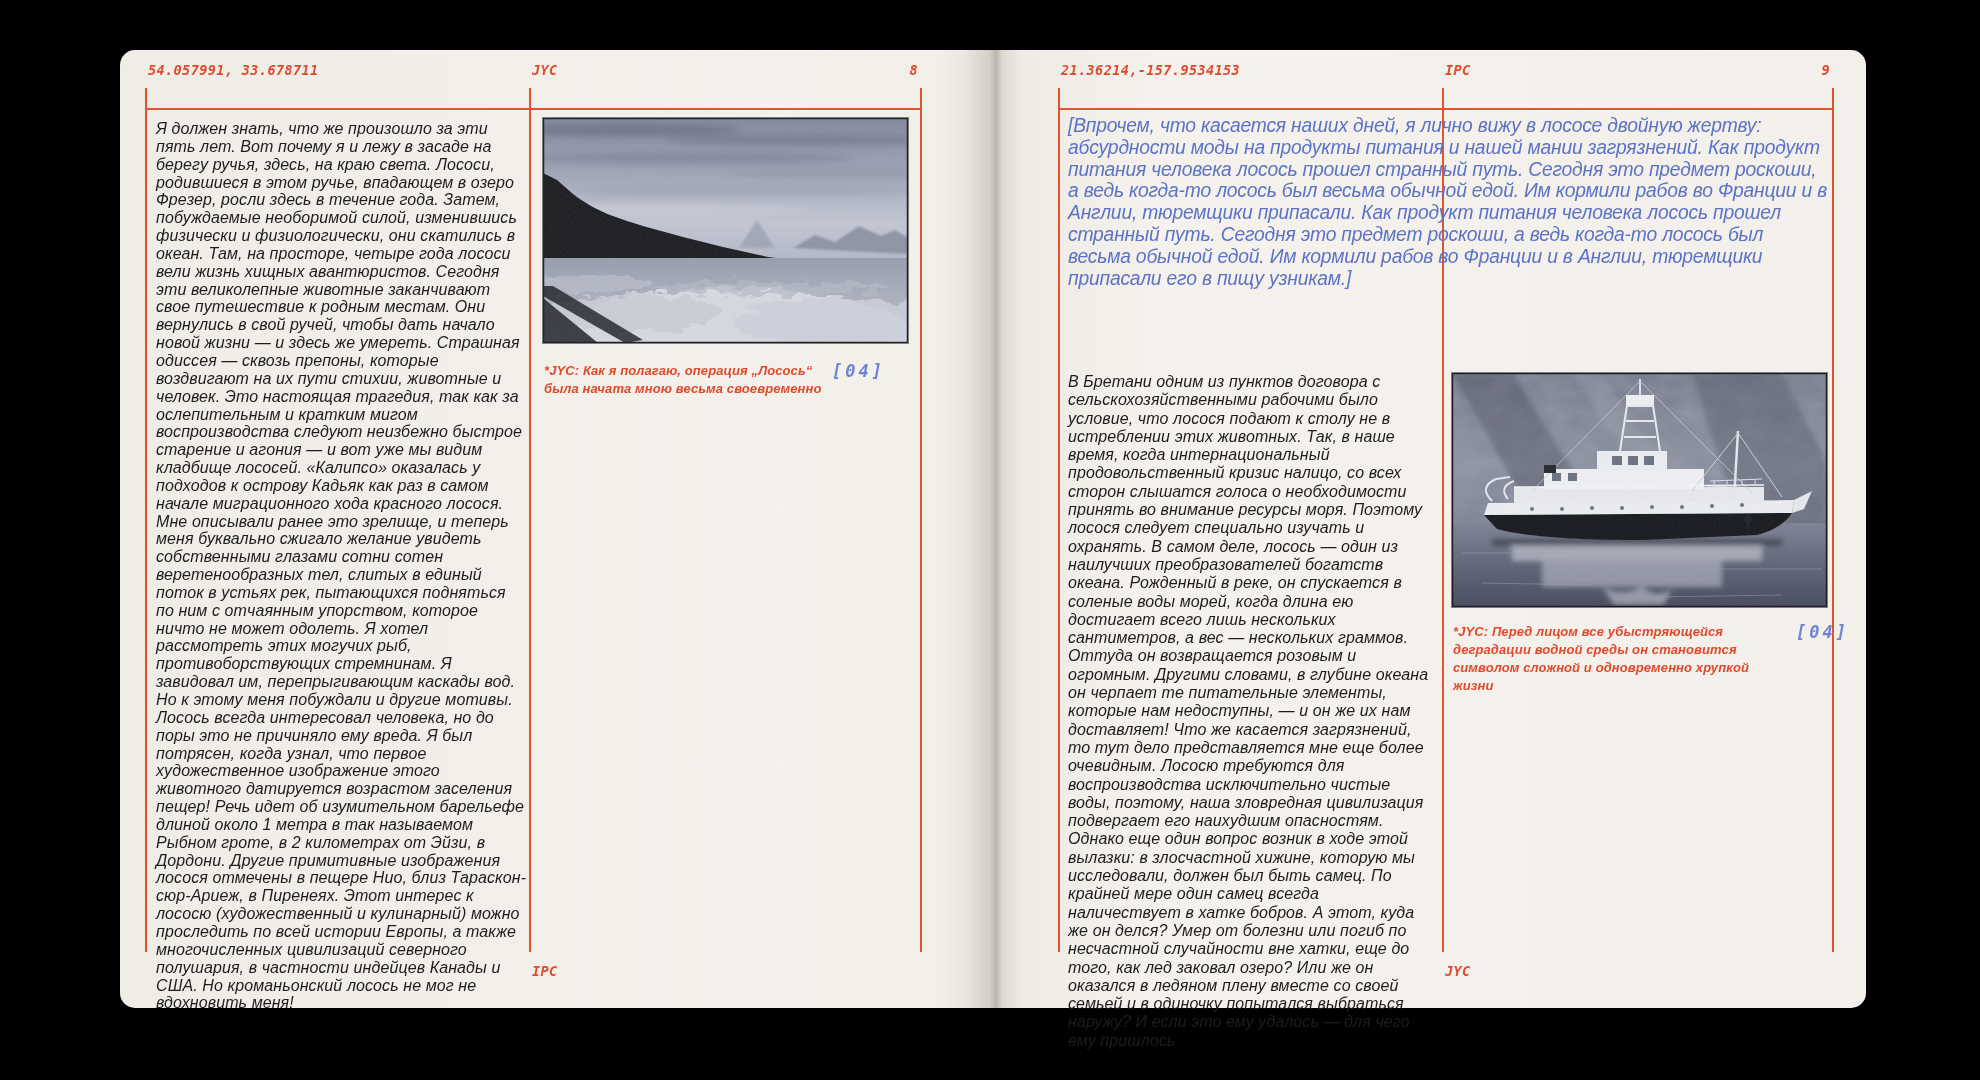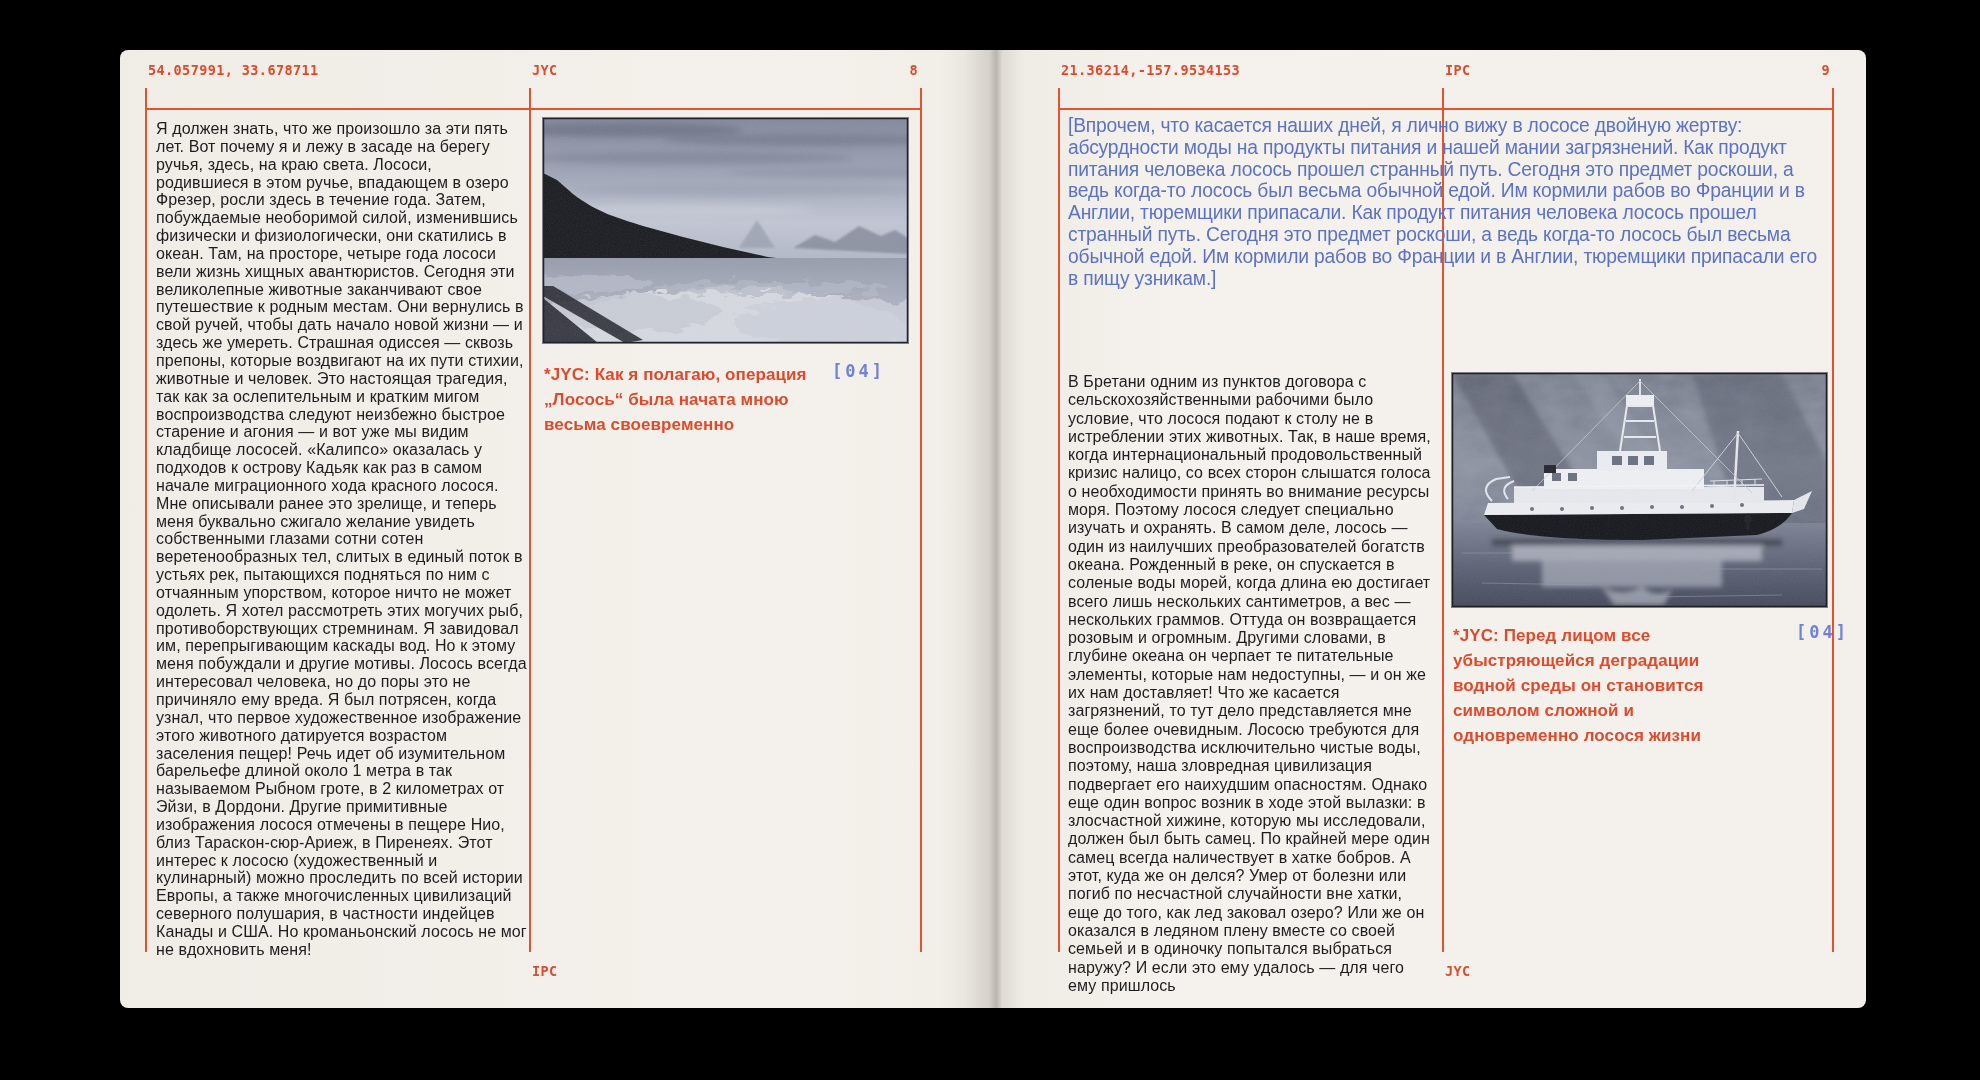--- a/index.html
+++ b/index.html
@@ -10,21 +10,22 @@
     --ink:#1d1d1e;
     --paper:#f3f0eb;
   }
   *{margin:0;padding:0;box-sizing:border-box;}
   html,body{width:1980px;height:1080px;background:#000;overflow:hidden;
     font-family:"Liberation Sans",sans-serif;}
   .stage{position:absolute;inset:0;background:#000;}
   .spread{
     position:absolute;left:120px;top:50px;width:1746px;height:958px;
     background:linear-gradient(90deg,#f0ede7 0%,#f4f1ec 38%,#f2efe9 47%,#e3dfd8 49.6%,#efece6 51.5%,#f5f2ed 60%,#f3f0eb 100%);
-    border-radius:8px;
+    border-radius:15px;
+    font-style:italic;
   }
   .gutter{
     position:absolute;left:845px;top:0;width:60px;height:958px;
     background:linear-gradient(90deg,rgba(0,0,0,0) 0%,rgba(95,88,76,.10) 40%,rgba(70,64,55,.28) 52%,rgba(95,88,76,.08) 62%,rgba(0,0,0,0) 100%);
   }
   
   .vrule{position:absolute;top:38px;width:2px;height:864px;background:var(--rule);}
   .hrule{position:absolute;top:58px;height:2px;background:var(--rule);}
   
   .mono{font-family:"DejaVu Sans Mono","Liberation Mono",monospace;}
@@ -35,21 +36,21 @@
     font-size:16px;line-height:17.85px;font-weight:500;letter-spacing:.1px;
     text-align:left;
   }
   .intro{
     position:absolute;left:948px;top:64px;width:808px;
     transform:scaleX(.94);transform-origin:0 0;
     color:var(--blue);font-size:20.5px;line-height:21.8px;font-weight:500;letter-spacing:-.2px;
   }
   .caption{
     position:absolute;width:305px;color:var(--red);
-    font-size:17px;line-height:25px;font-weight:bold;letter-spacing:.1px;
+    font-size:13px;line-height:18px;font-weight:bold;letter-spacing:.1px;
   }
   .figno{
     position:absolute;font-family:"DejaVu Sans Mono","Liberation Mono",monospace;
     font-size:17px;letter-spacing:3px;color:var(--blue-code);font-weight:bold;
   }
   .photo{position:absolute;display:block;box-shadow:0 0 0 1px rgba(30,32,40,.55);}
 </style>
 </head>
 <body>
 
@@ -243,21 +244,21 @@
             <line x1="262" y1="108" x2="262" y2="114"></line>
               <line x1="275" y1="107" x2="275" y2="113"></line>
             <line x1="290" y1="107" x2="290" y2="113"></line>
               <line x1="303" y1="106" x2="303" y2="112"></line>
           </g>
         </g>
         <rect width="375" height="234" filter="url(#grain2)" opacity=".4"></rect>
         <rect x="0.5" y="0.5" width="374" height="233" fill="none" stroke="#1e1f26" stroke-width="1.5"></rect>
       </svg>
 
-      <div class="caption" style="left:1333px;top:573px;width:300px;">*JYC: Перед лицом все убыстряющейся деградации водной среды он становится символом сложной и одновременно лосося жизни</div>
+      <div class="caption" style="left:1333px;top:573px;width:300px;">*JYC: Перед лицом все убыстряющейся деградации водной среды он становится символом сложной и одновременно хрупкой жизни</div>
       <div class="figno" style="left:1676px;top:572px;">[04]</div>
 
       <div class="ftr mono" style="left:1325px;">JYC</div>
     </div>
 
     <div class="gutter"></div>
   </div>
 </div>
 
 </body></html>

